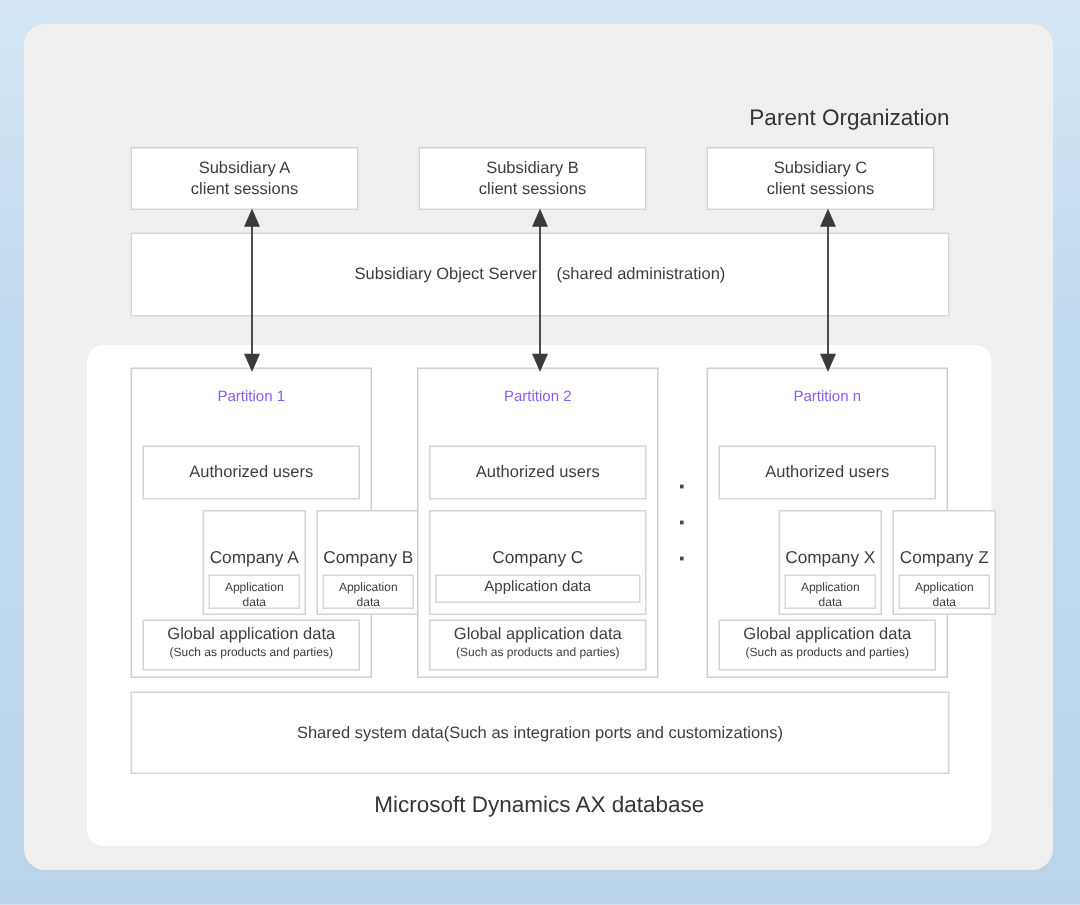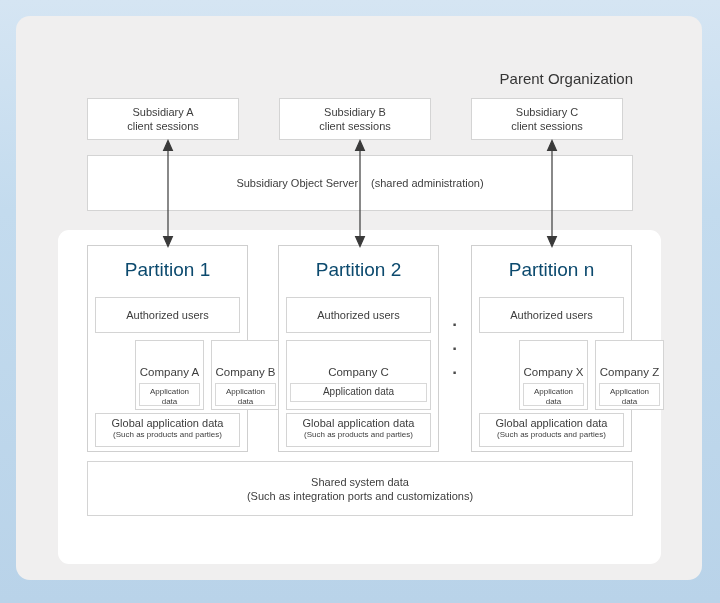--- a/index.html
+++ b/index.html
@@ -53,21 +53,21 @@
   .partition{
     position:absolute;
     top:245px;width:161px;height:207px;
     background:#ffffff;
     border:1px solid #cfcfcf;
     box-sizing:border-box;
   }
   .part-1{left:87px;} .part-2{left:278px;} .part-n{left:471px;}
   .ptitle{
     position:absolute;left:0;top:13px;width:100%;
-    text-align:center;font-size:19px;color:#0c4a6e;
+    text-align:center;font-size:10px;color:#8b5cf6;
   }
   .auth{
     position:absolute;left:7px;top:51px;width:145px;height:36px;
     border:1px solid #d4d4d4;box-sizing:border-box;
     display:flex;align-items:center;justify-content:center;
     font-size:11px;
   }
   .company{
     position:absolute;top:94px;height:70px;
     border:1px solid #d4d4d4;box-sizing:border-box;
@@ -97,21 +97,21 @@
   }
   .global .g1{display:block;font-size:11px;line-height:13px;margin-top:3px;}
   .global .g2{display:block;font-size:8px;line-height:10px;}
   .ellipsis{
     position:absolute;left:446px;top:318px;width:18px;height:62px;
     display:flex;flex-direction:column;align-items:center;justify-content:space-between;
     font-size:17px;font-weight:bold;color:#4a4a4a;line-height:14px;
   }
   .sharedbox{
     left:87px;top:461px;width:546px;height:55px;
-    display:flex;flex-direction:column;align-items:center;justify-content:center;
+    display:flex;flex-direction:row;align-items:center;justify-content:center;
     font-size:11px;line-height:14px;text-align:center;
   }
   .db-title{
     position:absolute;left:58px;top:528px;width:603px;
     text-align:center;font-size:15px;color:#353535;
   }
   .arrows{
     position:absolute;left:0;top:0;width:720px;height:603px;
     pointer-events:none;
   }
@@ -206,20 +206,21 @@
       <span class="g1">Global application data</span>
       <span class="g2">(Such as products and parties)</span>
     </div>
   </div>
 
   <div class="box sharedbox">
     <span>Shared system data</span>
     <span>(Such as integration ports and customizations)</span>
   </div>
 
+  <div class="db-title">Microsoft Dynamics AX database</div>
 
   <svg class="arrows" viewBox="0 0 720 603" xmlns="http://www.w3.org/2000/svg">
     <g stroke="#3a3a3a" fill="#3a3a3a" stroke-width="1.2">
       <line x1="168" y1="149" x2="168" y2="238"></line>
       <polygon points="168,140.5 163.6,150.5 172.4,150.5"></polygon>
       <polygon points="168,246.5 163.6,236.5 172.4,236.5"></polygon>
     </g>
     <g stroke="#3a3a3a" fill="#3a3a3a" stroke-width="1.2">
       <line x1="360" y1="149" x2="360" y2="238"></line>
       <polygon points="360,140.5 355.6,150.5 364.4,150.5"></polygon>

